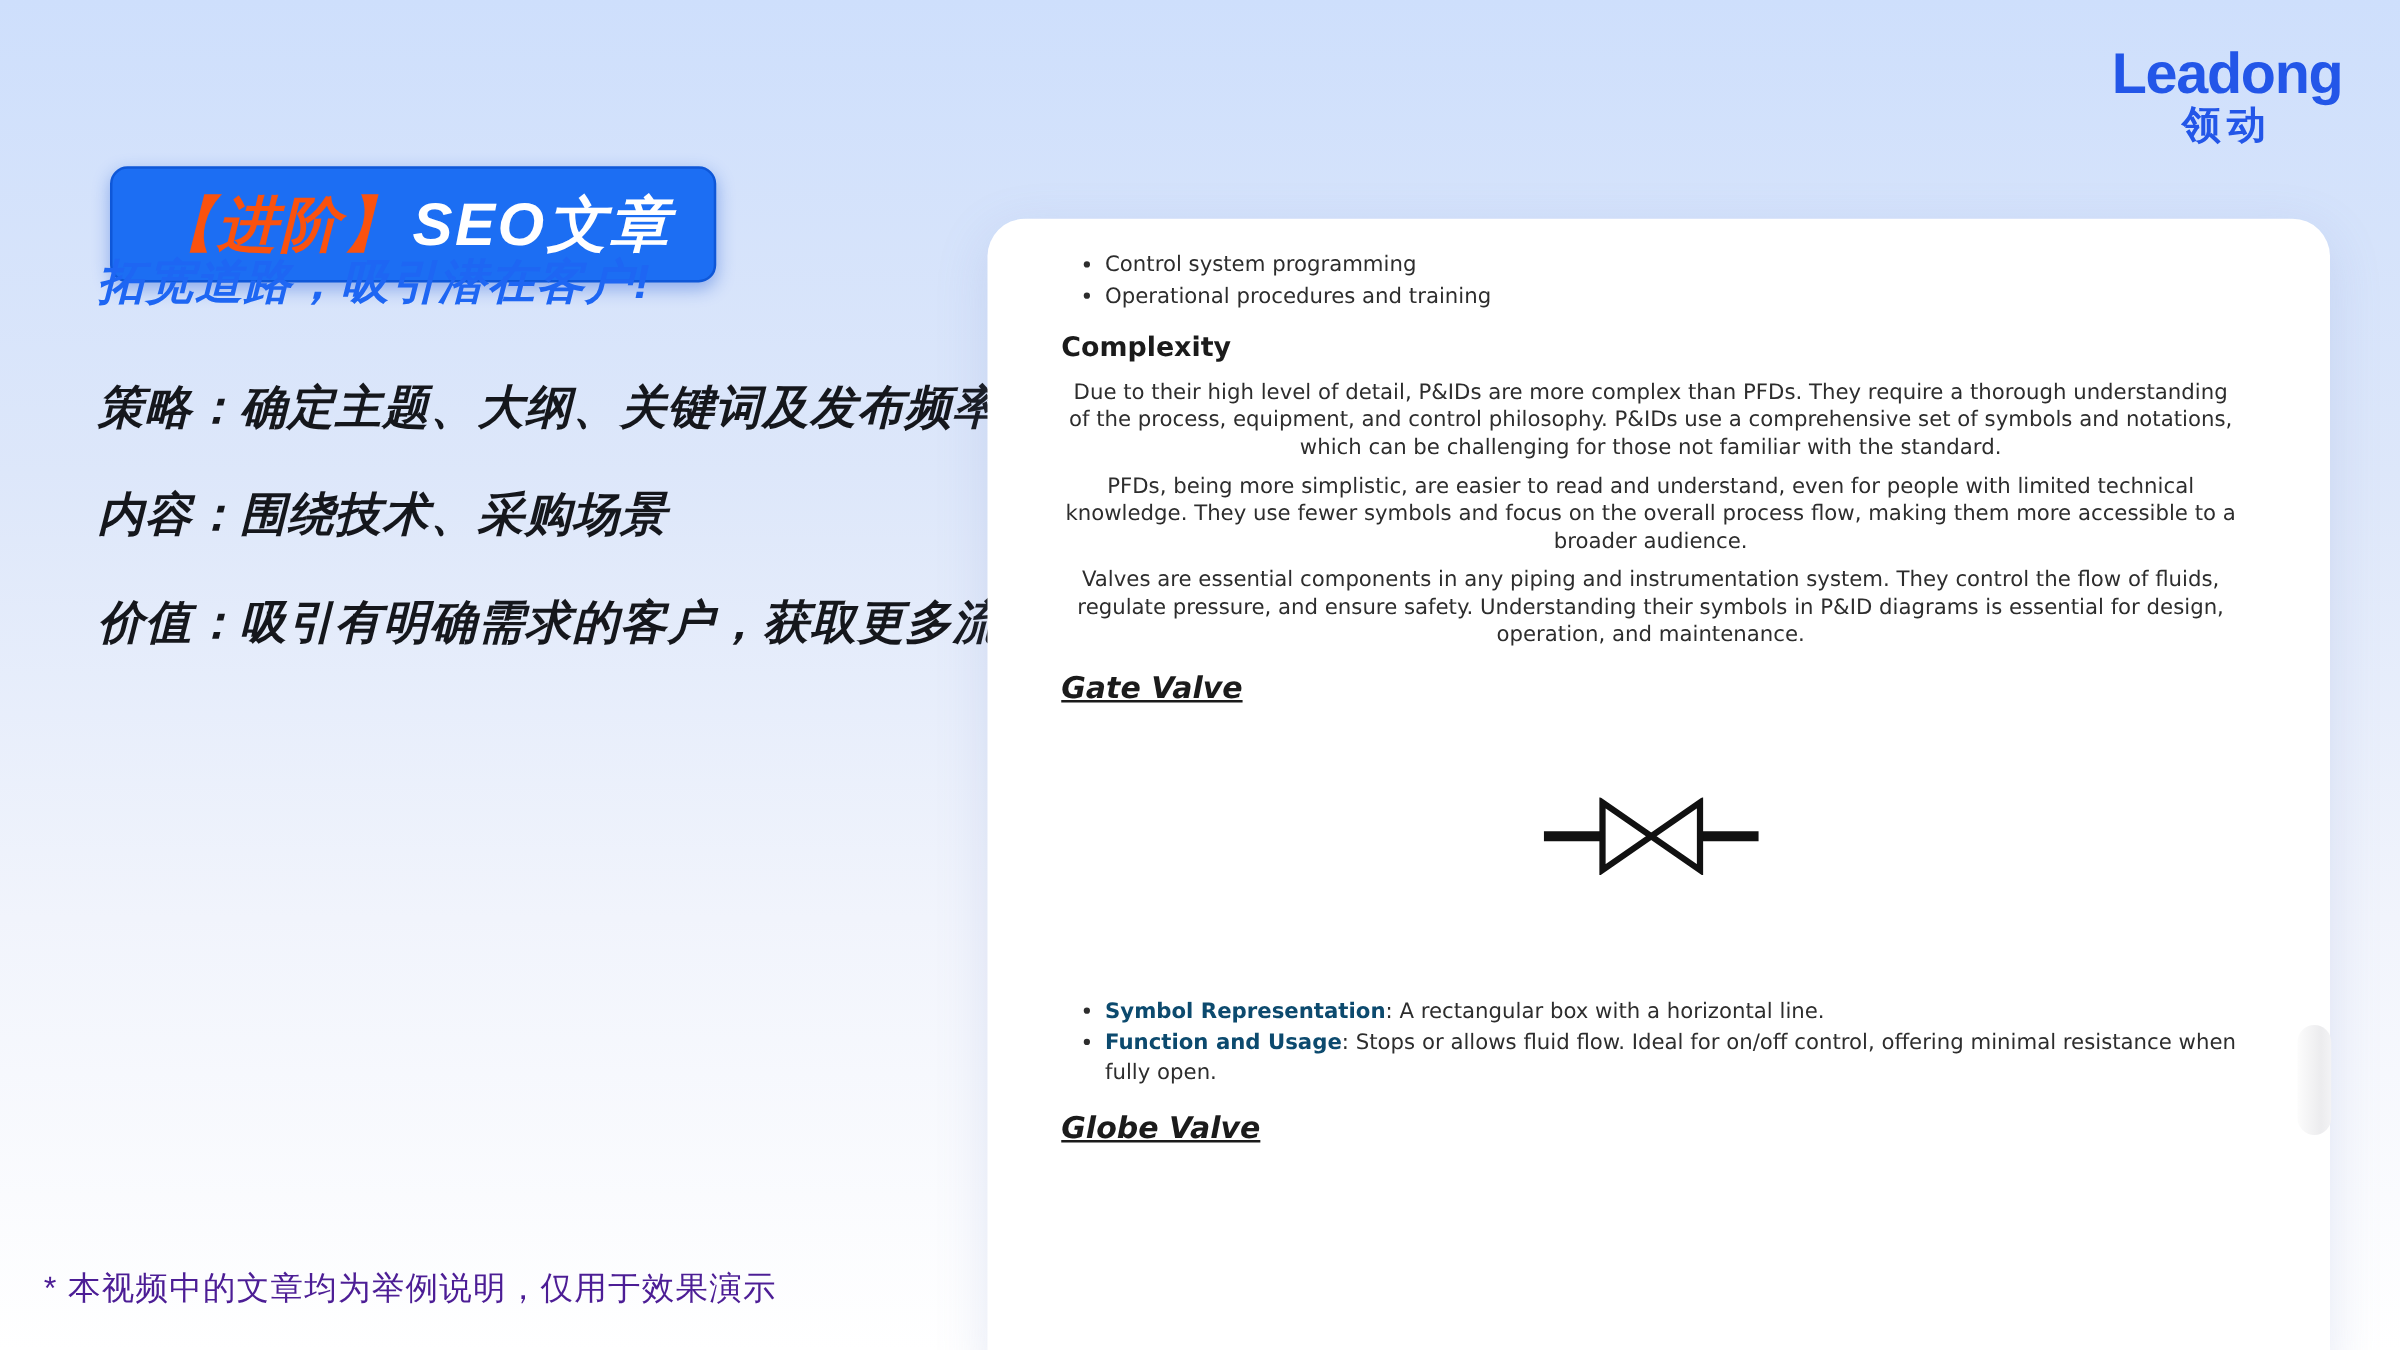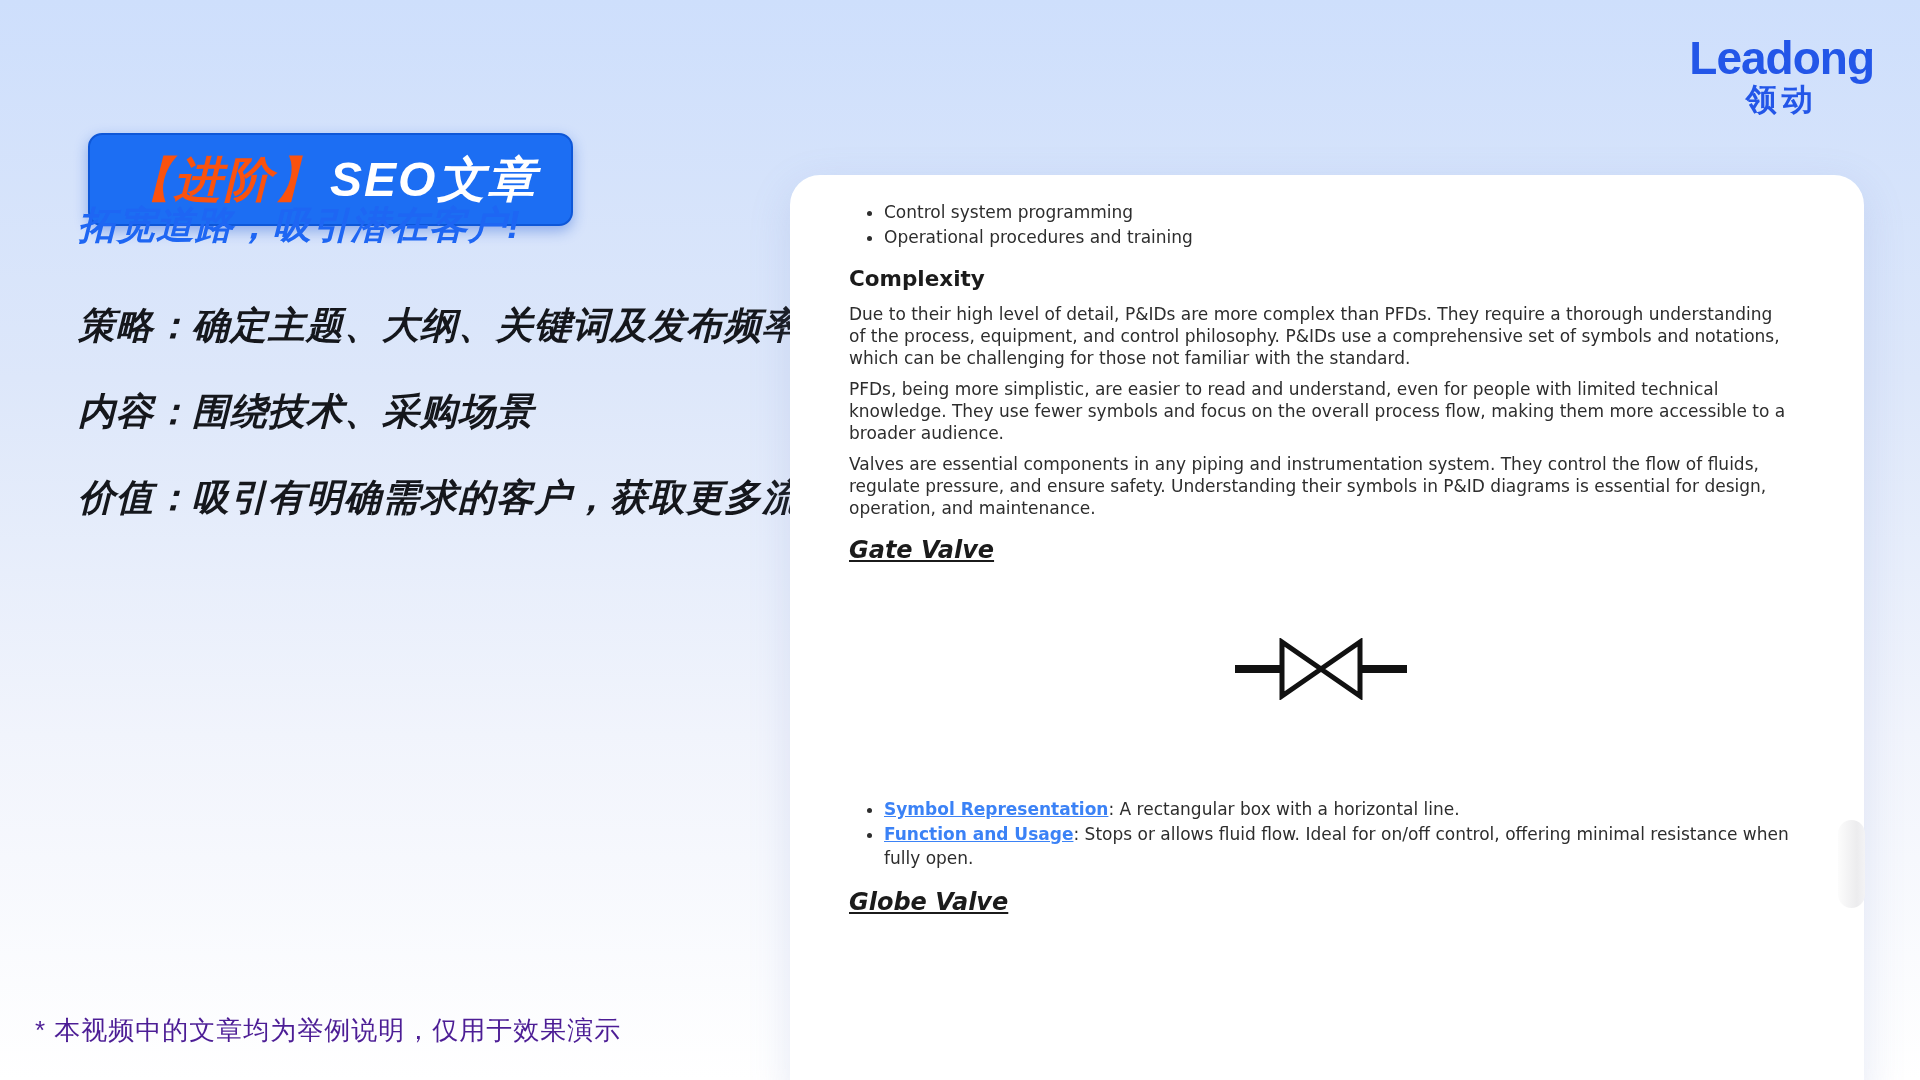--- a/index.html
+++ b/index.html
@@ -45,26 +45,26 @@
     box-shadow:0 12px 42px rgba(110,135,200,.18);
   }
   .doc {
     padding:5px 72px 40px 59px;
     font-family:"DejaVu Sans", sans-serif;
     font-size:17px; line-height:22px; color:#2d2d2d;
   }
   .doc ul { list-style:disc; padding-left:35px; line-height:24.5px;margin-top:20px; }
   .doc h3 { font-size:21.5px; line-height:28px; color:#1b1b1b; font-weight:700;
             margin:16px 0 10px; font-family:"DejaVu Sans", sans-serif; }
-  .doc p  { margin:0 0 9px; }
+  .doc p  { margin:0 0 9px;text-align:center; }
   .doc h4 { font-size:24px; color:#1b1b1b; font-weight:700; font-style:italic;
             text-decoration:underline; margin:20px 0 0; }
   .symbol-wrap { height:216px; display:flex; align-items:center; justify-content:center; }
   .valve-bullets { margin-top:2px; }
-  .valve-bullets strong { color:#3b82f6;text-decoration:underline; }
+  .valve-bullets strong { color:#0c4a6e; }
 
   
   .scroll-thumb {
     position:absolute; left:1838px; top:820px; width:27px; height:88px;
     border-radius:14px;
     background:linear-gradient(90deg,#fcfcfc 0%,#ececee 70%,#f3f3f5 100%);
   }
 
   
   .footnote {

